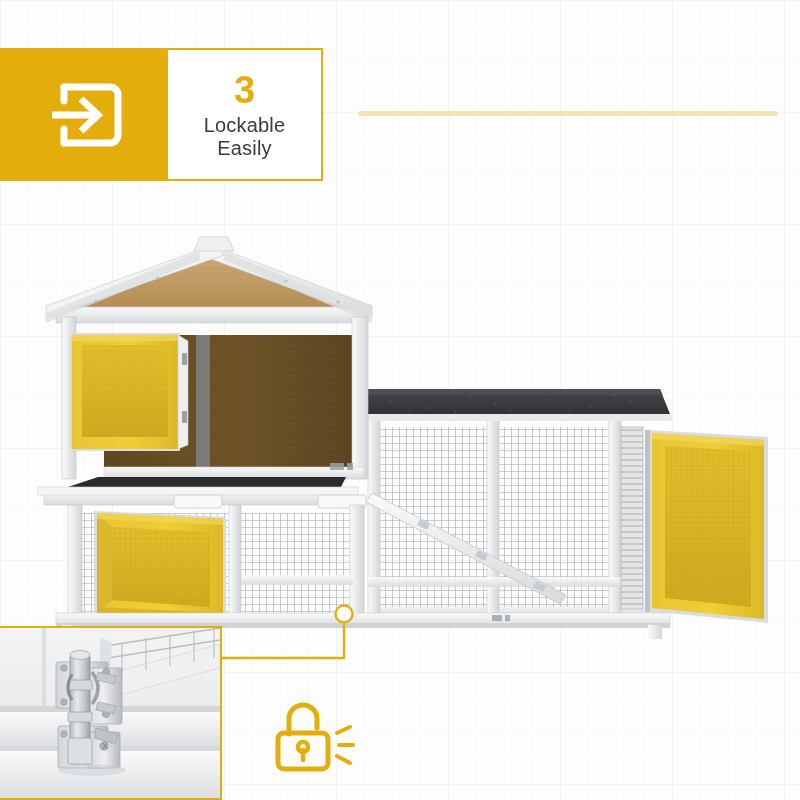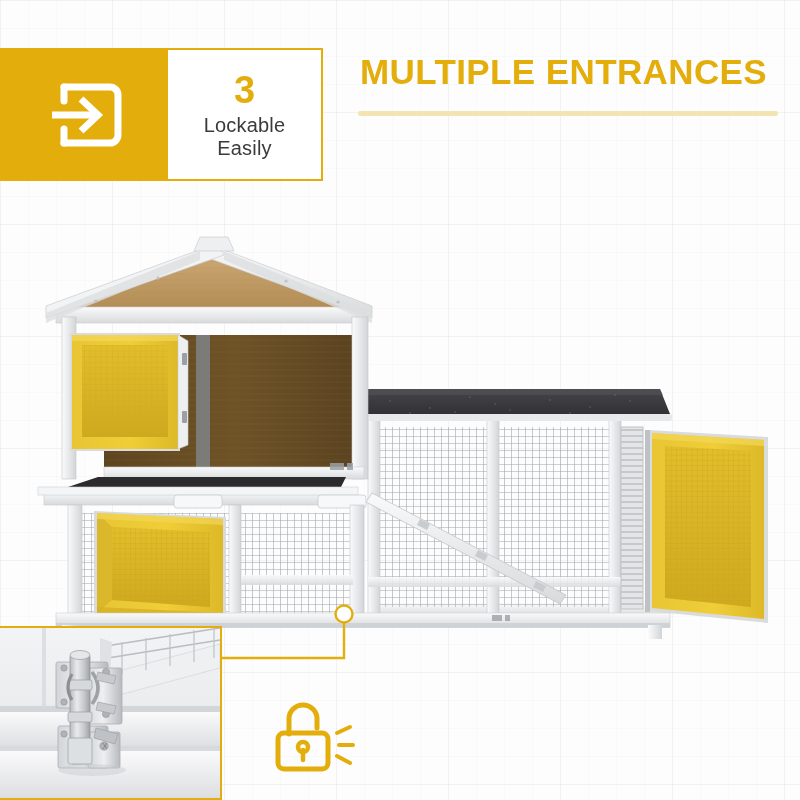--- a/index.html
+++ b/index.html
@@ -101,21 +101,20 @@
       </svg>
     </div>
 
     <div class="badge-box">
       <div class="badge-num">3</div>
       <div class="badge-l1">Lockable</div>
       <div class="badge-l2">Easily</div>
     </div>
   </div>
 
-  <div class="head-title">MULTIPLE ENTRANCES</div>
   <div class="head-rule"></div>
 
   <div class="product">
     <svg width="800" height="440" viewBox="0 0 800 440">
       <defs>
         <linearGradient id="gWood" x1="0" y1="0" x2="0" y2="1">
           <stop offset="0" stop-color="#CDA974"></stop>
             <stop offset="1" stop-color="#B28B54"></stop>
         </linearGradient>
         <linearGradient id="gWoodDark" x1="0" y1="0" x2="1" y2="0">

